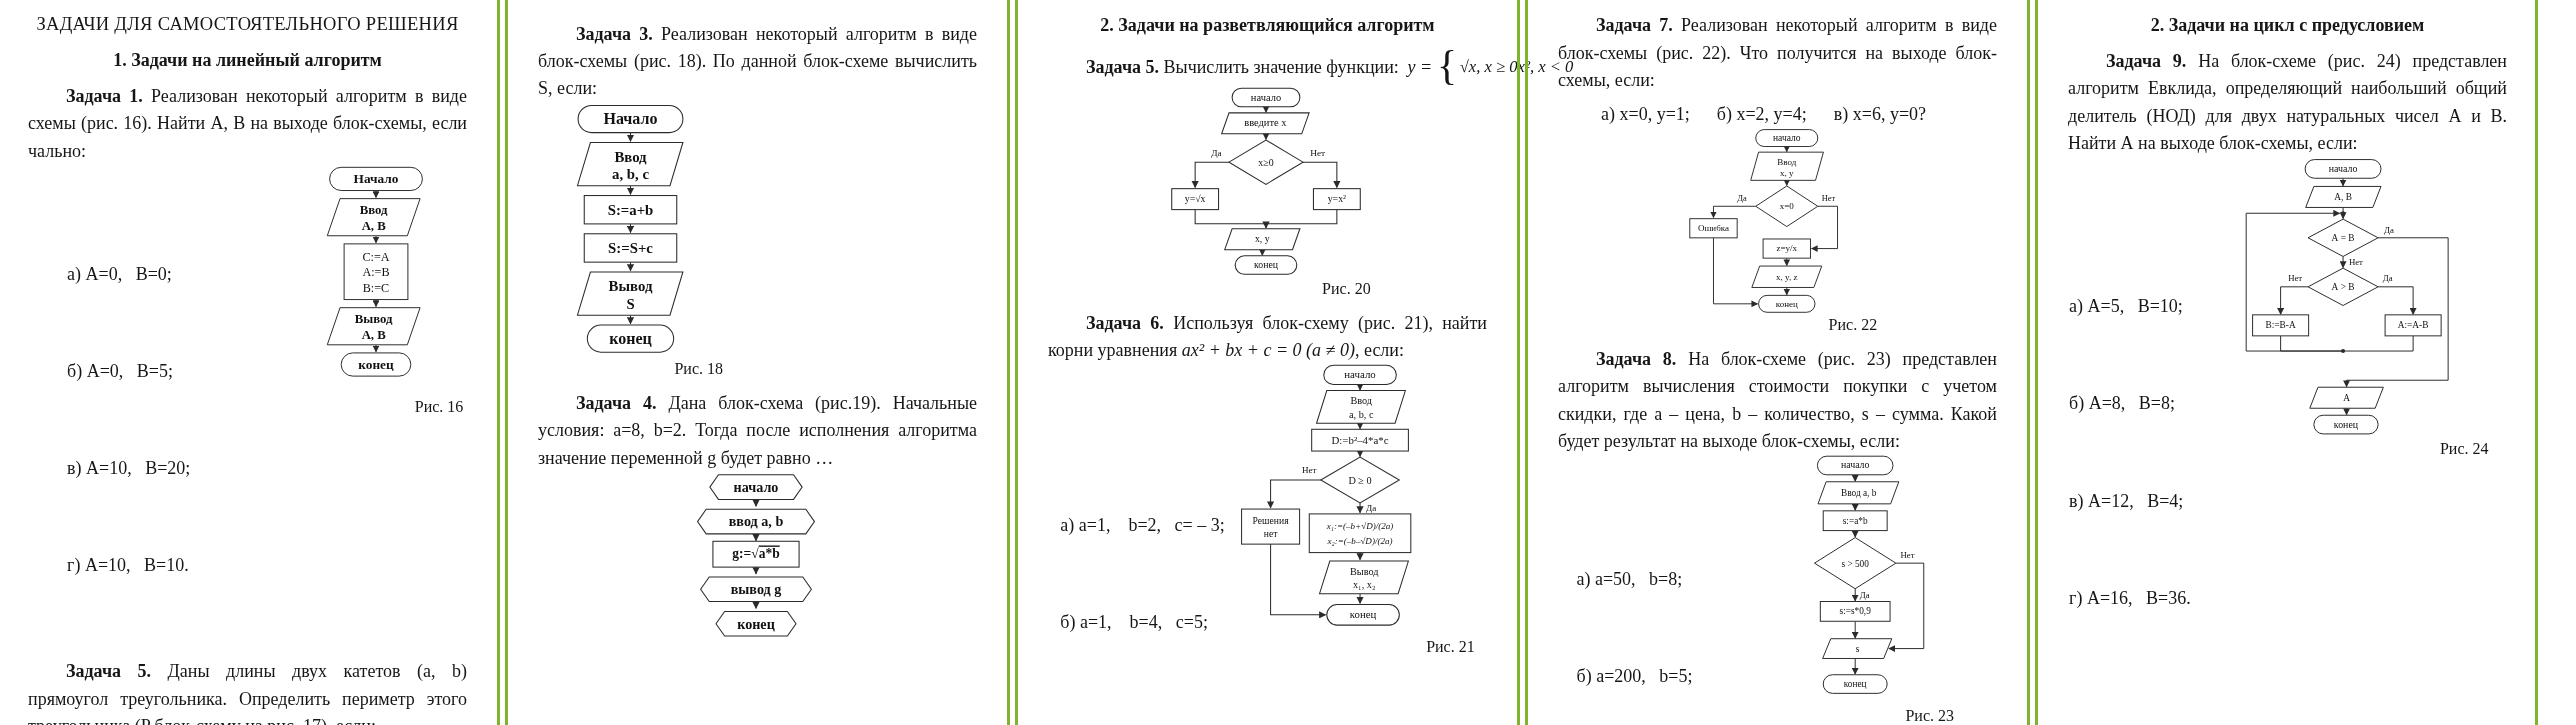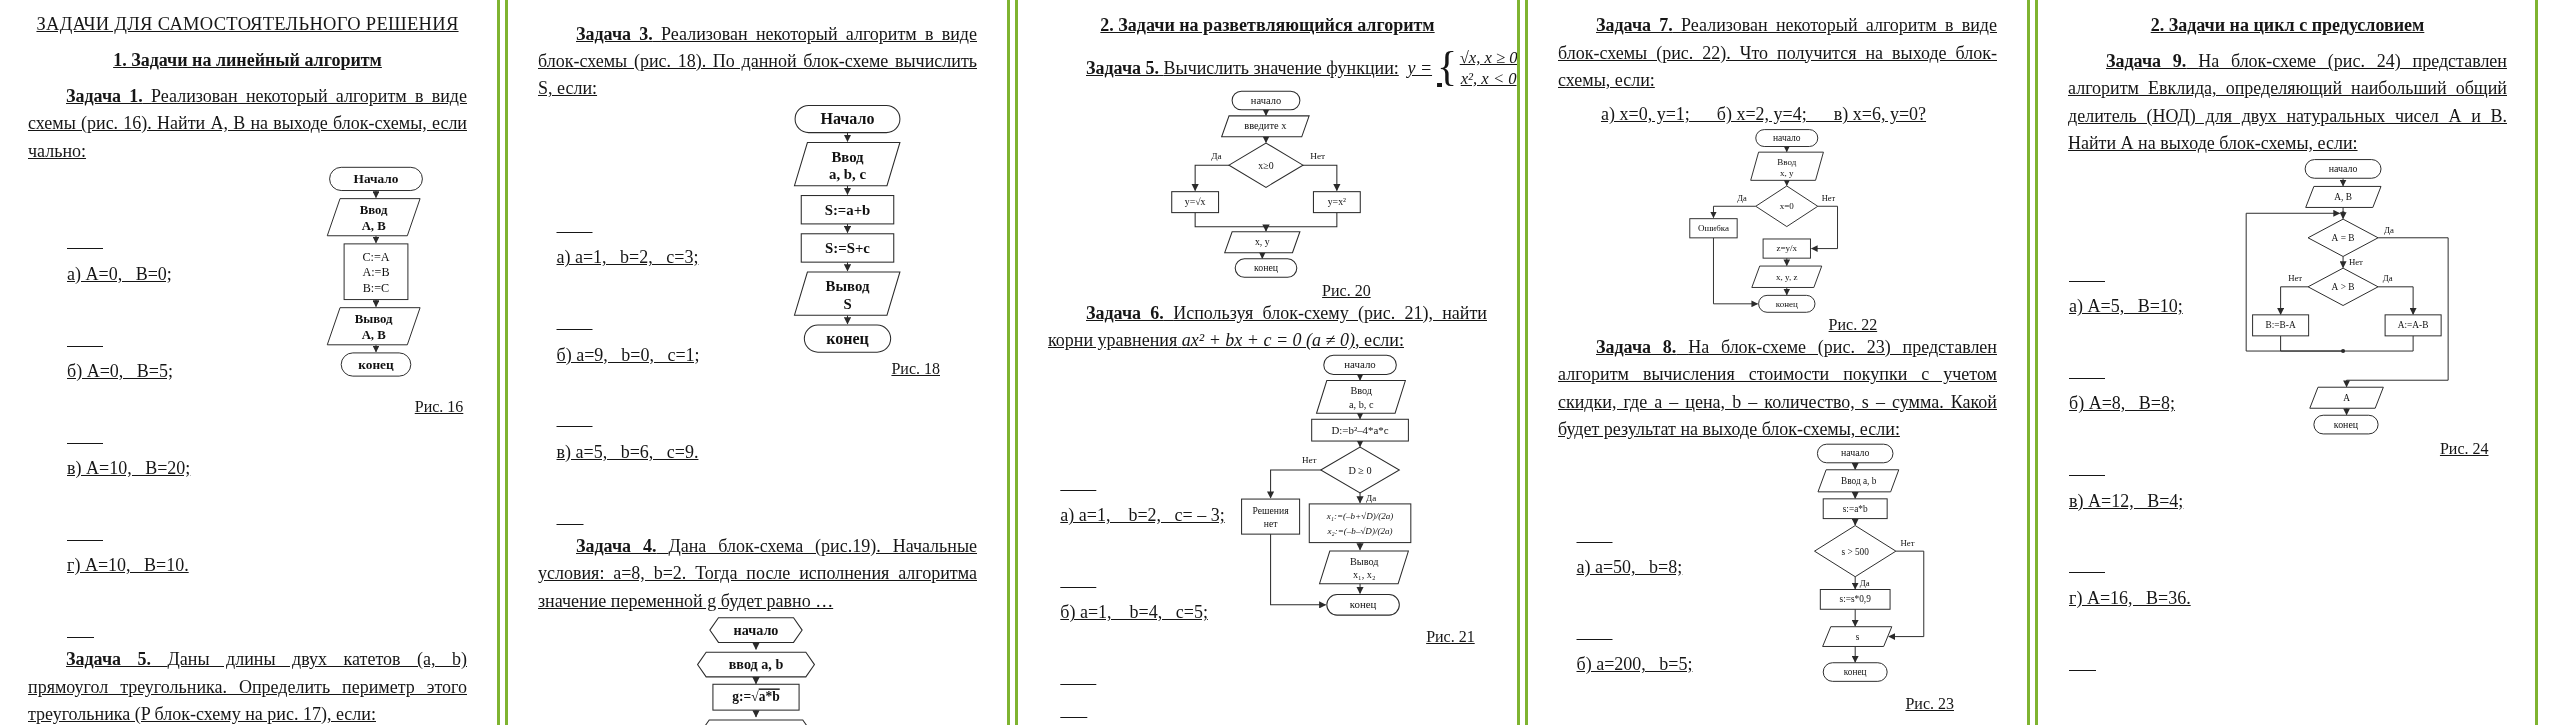--- a/index.html
+++ b/index.html
@@ -1,26 +1,26 @@
 <!DOCTYPE html>
 <html style="--sep-green: #7fb431;font-size:10px"><head>
 <meta charset="utf-8">
 <style>
   * { margin:0; padding:0; box-sizing:border-box; }
   html,body { width:2576px; height:725px; background:#ffffff; font-family:"Liberation Serif", serif; color:#161616; }
-  .wrap { display:flex; width:2576px; height:725px; overflow:hidden;text-decoration:underline; }
+  .wrap { display:flex; width:2576px; height:725px; overflow:hidden; }
   .page { flex:none; width:495px; padding:8.6px 28px 0 28px; }
   .sep { flex:none; width:15px; position:relative; }
   .sep::before, .sep::after { content:""; position:absolute; top:0; bottom:0; width:3.1px; background:var(--sep-green,#7fb431); }
   .sep::before { left:1.8px; } .sep::after { right:1.8px; }
   .endsep { flex:none; width:3.1px; background:var(--sep-green,#7fb431); }
 
   .doc-title { text-align:center; font-size:18.5px; margin:5px 0 3.7px 0; letter-spacing:0.3px; }
   .sec { text-align:center; font-weight:bold; font-size:18px; margin:15px 0 12.3px 0; }
-  .para { font-size:18px; line-height:1.52; text-align:justify; text-indent:38px; margin-top:0; }
+  .para { font-size:18px; line-height:1.52; text-align:justify; text-indent:38px; margin-top:12px; }
   .opts { font-size:18px; line-height:1.8; white-space:pre; }
   .optline { font-size:18px; margin:10px 0 2.5px 43px; white-space:pre; }
   .row { display:flex; justify-content:space-between; align-items:flex-start; }
   .fig { text-align:center; margin-right:3.7px; }
   .cap { text-align:right; font-size:16px; margin-top:1.2px; }
   .center { display:flex; justify-content:center; }
 
   svg { overflow:visible; display:block; }
   .shape { fill:#ffffff; stroke:#2b2b2b; stroke-width:1.7; }
   .ln { stroke:#2b2b2b; stroke-width:1.7; fill:none; }
@@ -28,21 +28,21 @@
   svg text { fill:#111111; font-family:"Liberation Serif", serif; }
   .nt { text-anchor:middle; }
   .b { font-weight:bold; }
   .ovl { text-decoration:overline; }
   .it { font-style:italic; }
 
   .t5line { display:flex; align-items:center; font-size:18px; margin-top:8.6px; white-space:nowrap;text-align:center; }
   .t5line .ind { width:38px; flex:none; }
   .piecewise { display:inline-flex; align-items:center; margin-left:8.6px; font-style:italic; }
   .piecewise .brace { font-size:42px; font-weight:400; line-height:.85; margin:0 2.5px 3.7px 5px; font-style:normal; }
-  .piecewise .rows { display:inline-flex; flex-direction:column; font-size:16.6px; line-height:1.25; }
+  .piecewise .rows { display:inline-flex; font-size:16.6px; line-height:1.25; }
 </style>
 </head>
 <body>
 
 <svg width="0" height="0" style="position:absolute">
   <defs>
     <marker id="arr" viewBox="0 0 10 10" refX="9" refY="5" markerWidth="7" markerHeight="7" orient="auto-start-reverse">
       <path d="M0,0 L10,5 L0,10 z" fill="#2b2b2b"></path>
     </marker>
   </defs>
@@ -93,25 +93,20 @@
     <p class="para"><b>Задача 5.</b> <span>Даны длины двух катетов (a, b) прямоугол треугольника. Определить периметр этого треугольника (P блок-схему на рис. 17), если:</span></p>
 
   </div>
 
   <div class="sep"></div>
 
   <div class="page">
     <p class="para" style="margin-top:12px"><b>Задача 3.</b> <span>Реализован некоторый алгоритм в виде блок-схемы (рис. 18). По данной блок-схеме вычислить S, если:</span></p>
 
     <div class="row">
-      <div class="opts" style="margin:74px 0 0 18.5px">
-        <div>а) a=1,   b=2,   c=3;</div>
-        <div>б) a=9,   b=0,   c=1;</div>
-        <div>в) a=5,   b=6,   c=9.</div>
-      </div>
       <figure class="fig" style="margin-right:37px">
         <svg width="185" height="256" viewBox="0 0 300 415">
           <g>
             <line class="ln arr" x1="150" y1="48" x2="150" y2="62"></line>
             <line class="ln arr" x1="150" y1="134" x2="150" y2="148"></line>
             <line class="ln arr" x1="150" y1="196" x2="150" y2="210"></line>
             <line class="ln arr" x1="150" y1="258" x2="150" y2="272"></line>
             <line class="ln arr" x1="150" y1="344" x2="150" y2="358"></line>
           </g>
           <rect class="shape" x="65" y="4" width="170" height="44" rx="22"></rect>

